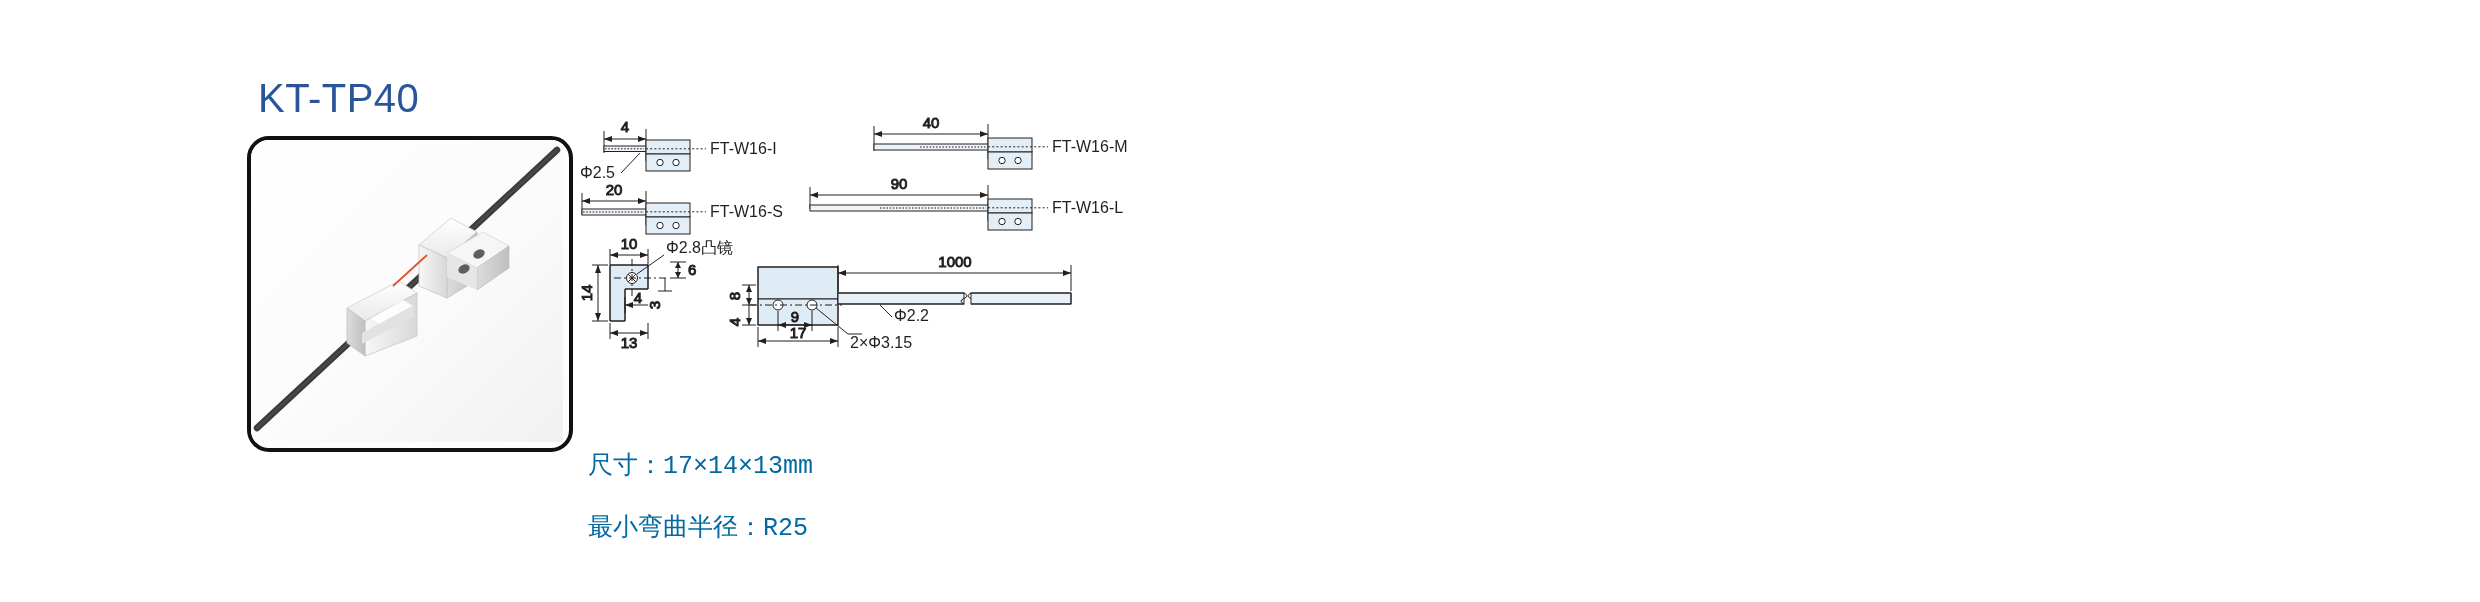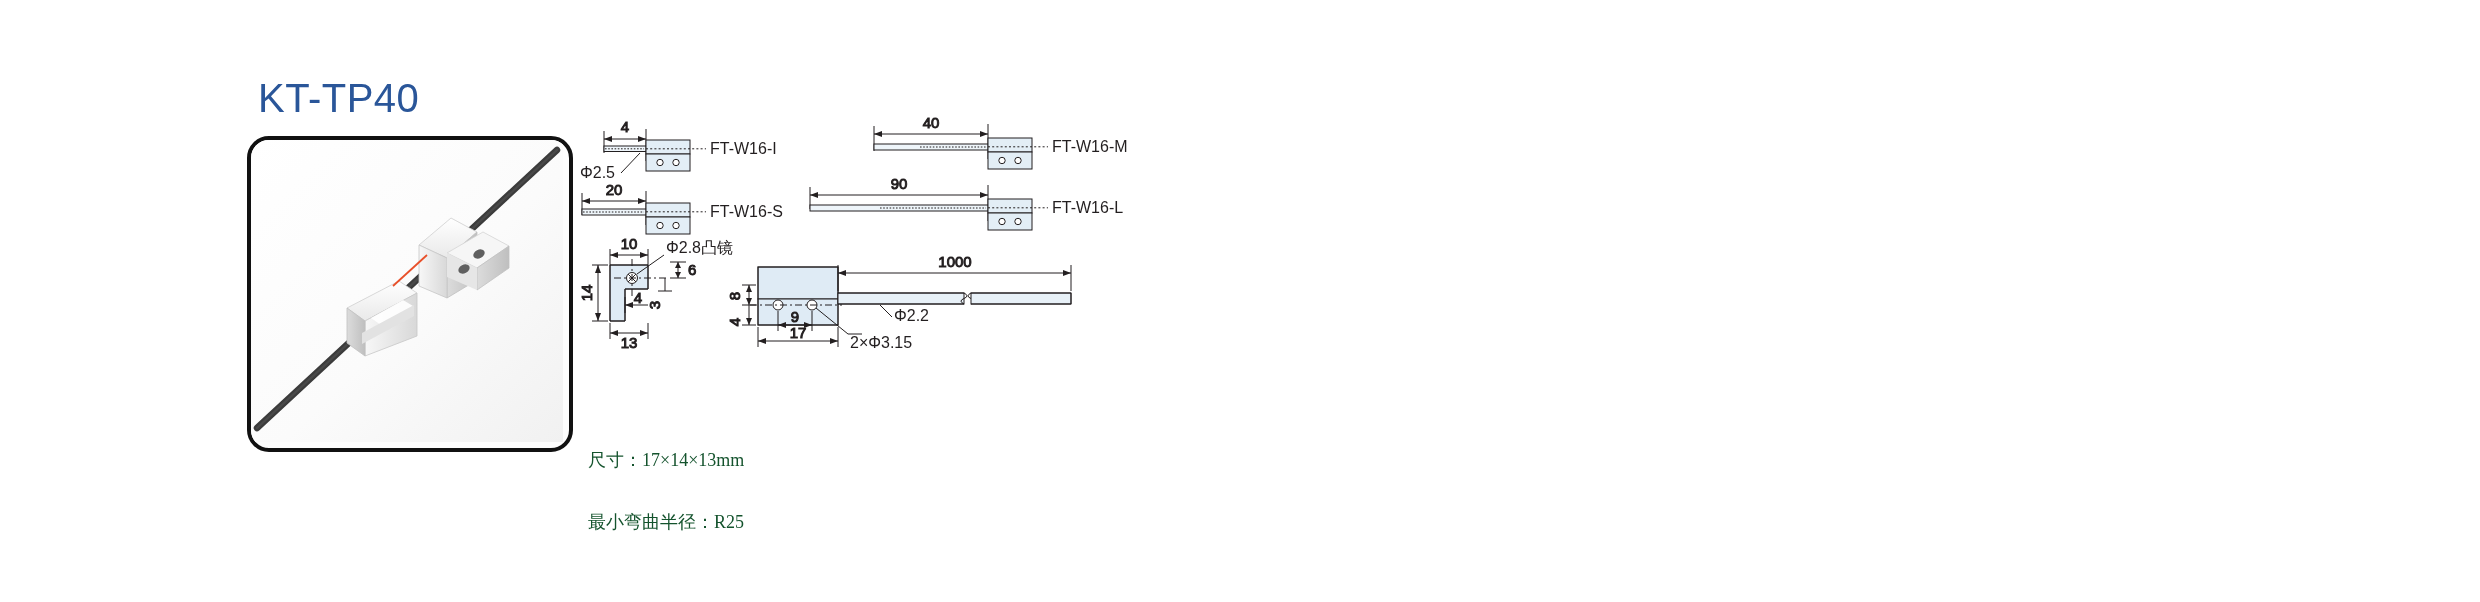--- a/index.html
+++ b/index.html
@@ -14,22 +14,22 @@
 
   
   .photo-frame{position:absolute;left:247px;top:136px;width:318px;height:308px;
                border:4px solid #111;border-radius:22px;background:#fdfdfd;overflow:hidden;}
   .photo-inner{position:absolute;inset:0;}
 
   
   .drawings{position:absolute;left:580px;top:115px;width:640px;height:300px;}
 
   
-  .spec{position:absolute;left:588px;font-size:18px;color:#14532d;white-space:nowrap;
-        font-family:Liberation Serif, serif;}
+  .spec{position:absolute;left:588px;font-size:25px;color:#0369a1;white-space:nowrap;
+        font-family:Liberation Mono, monospace;}
   .spec-1{top:448px;}
   .spec-2{top:510px;}
 
   svg{display:block;}
   text{font-family:"Liberation Sans","DejaVu Sans",sans-serif;fill:#231f20;}
 </style>
 </head>
 <body>
 
 <div class="page">

